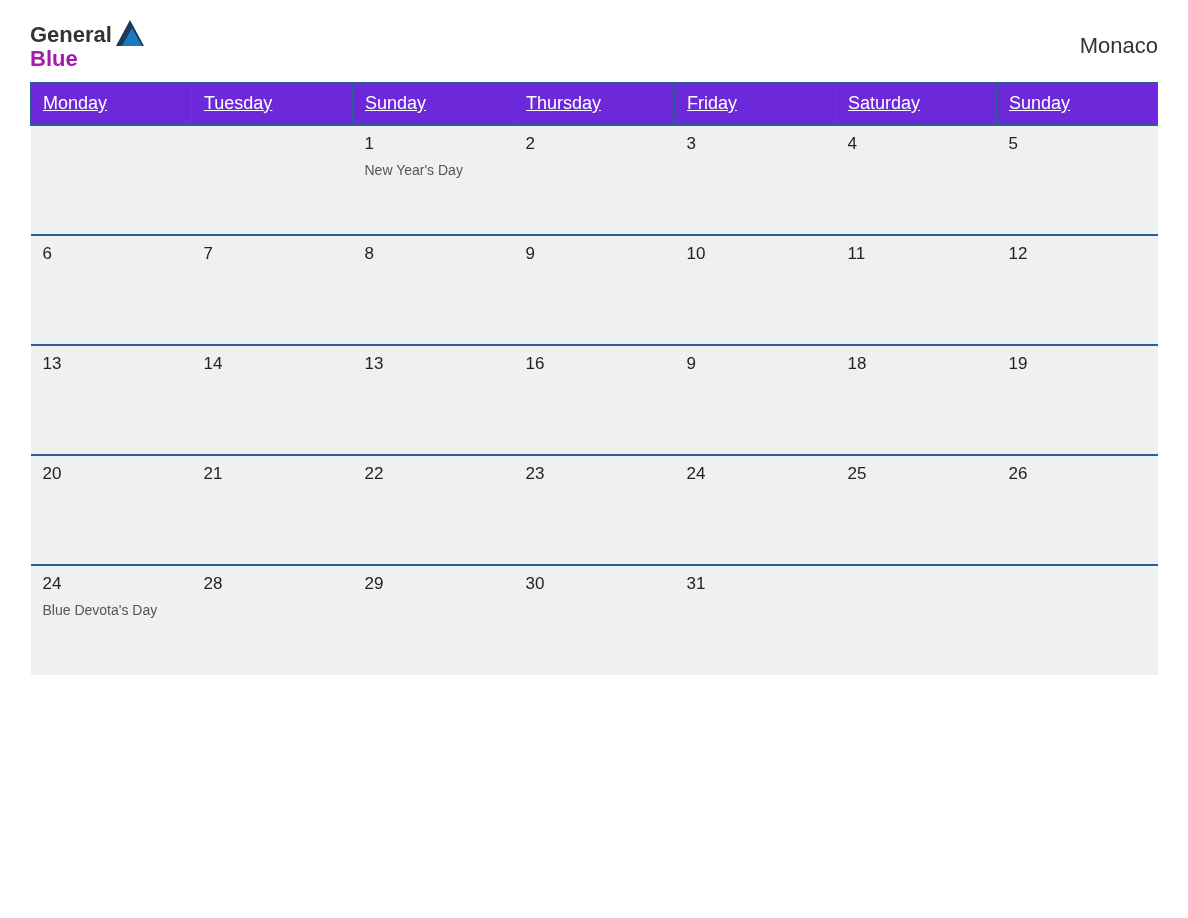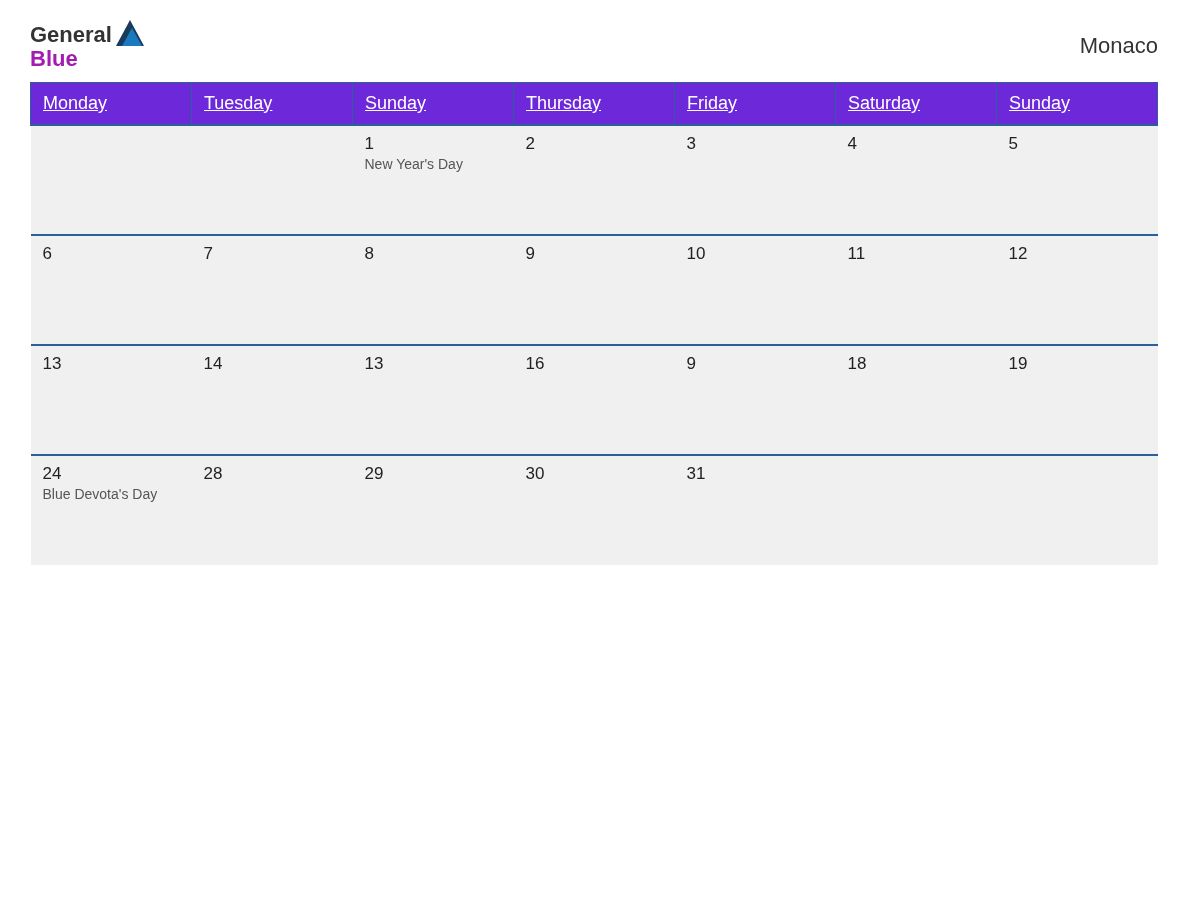--- a/index.html
+++ b/index.html
@@ -115,21 +115,21 @@
     .day-number {
       font-size: 17px;
       color: #222;
       display: block;
     }
 
     .holiday-name {
       font-size: 14px;
       color: #555;
       display: block;
-      margin-top: 2px;
+      margin-top: 8px;
     }
 
     .empty-cell {
       background-color: #f0f0f0;
     }
   </style>
 </head>
 <body>
 
 <div class="header">
@@ -228,20 +228,43 @@
         </td>
         <td>
           <span class="day-number">18</span>
         </td>
         <td>
           <span class="day-number">19</span>
         </td>
       </tr>
       <tr>
         <td>
+          <span class="day-number">20</span>
+        </td>
+        <td>
+          <span class="day-number">21</span>
+        </td>
+        <td>
+          <span class="day-number">22</span>
+        </td>
+        <td>
+          <span class="day-number">23</span>
+        </td>
+        <td>
+          <span class="day-number">24</span>
+        </td>
+        <td>
+          <span class="day-number">25</span>
+        </td>
+        <td>
+          <span class="day-number">26</span>
+        </td>
+      </tr>
+      <tr>
+        <td>
           <span class="day-number">24</span>
           <span class="holiday-name">Blue Devota's Day</span>
         </td>
         <td>
           <span class="day-number">28</span>
         </td>
         <td>
           <span class="day-number">29</span>
         </td>
         <td>

